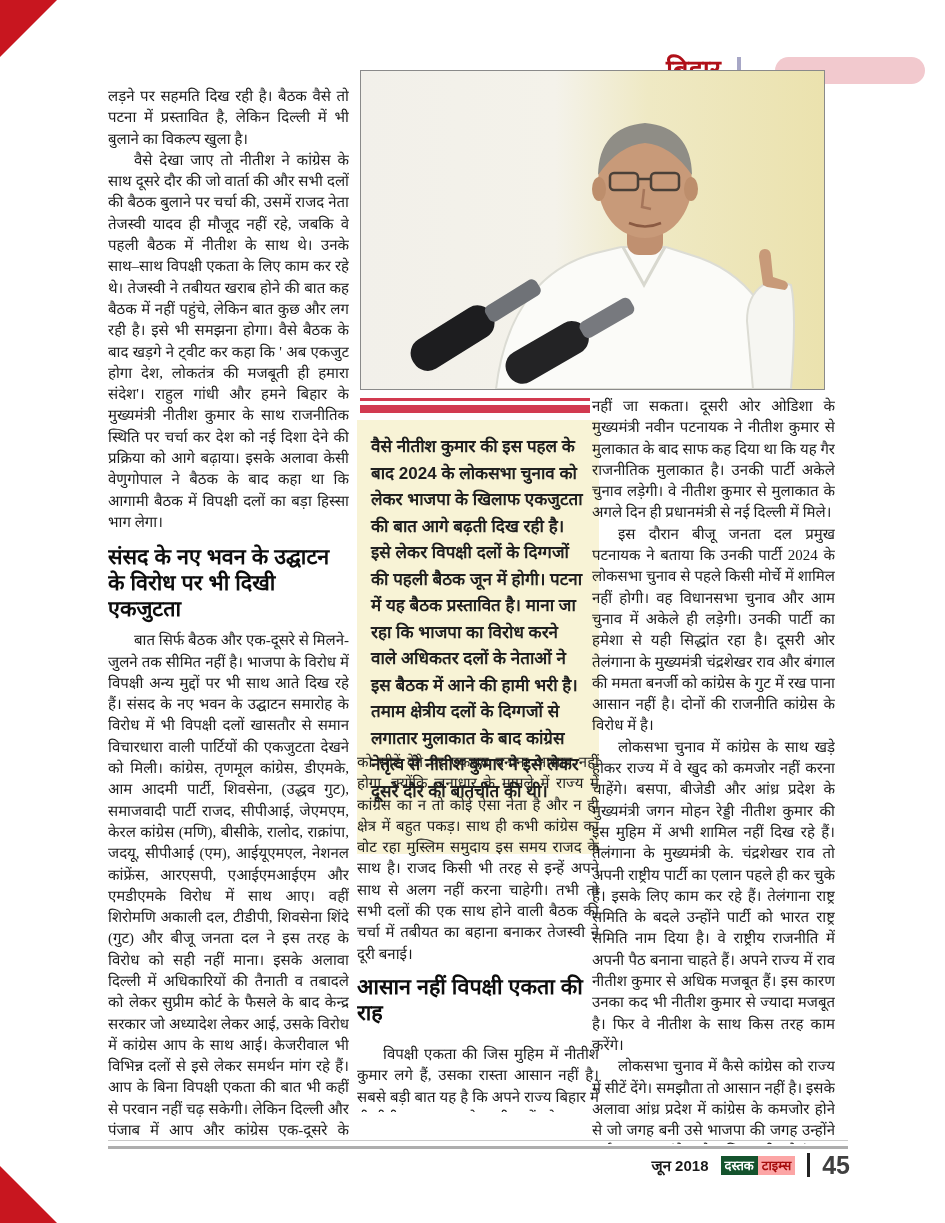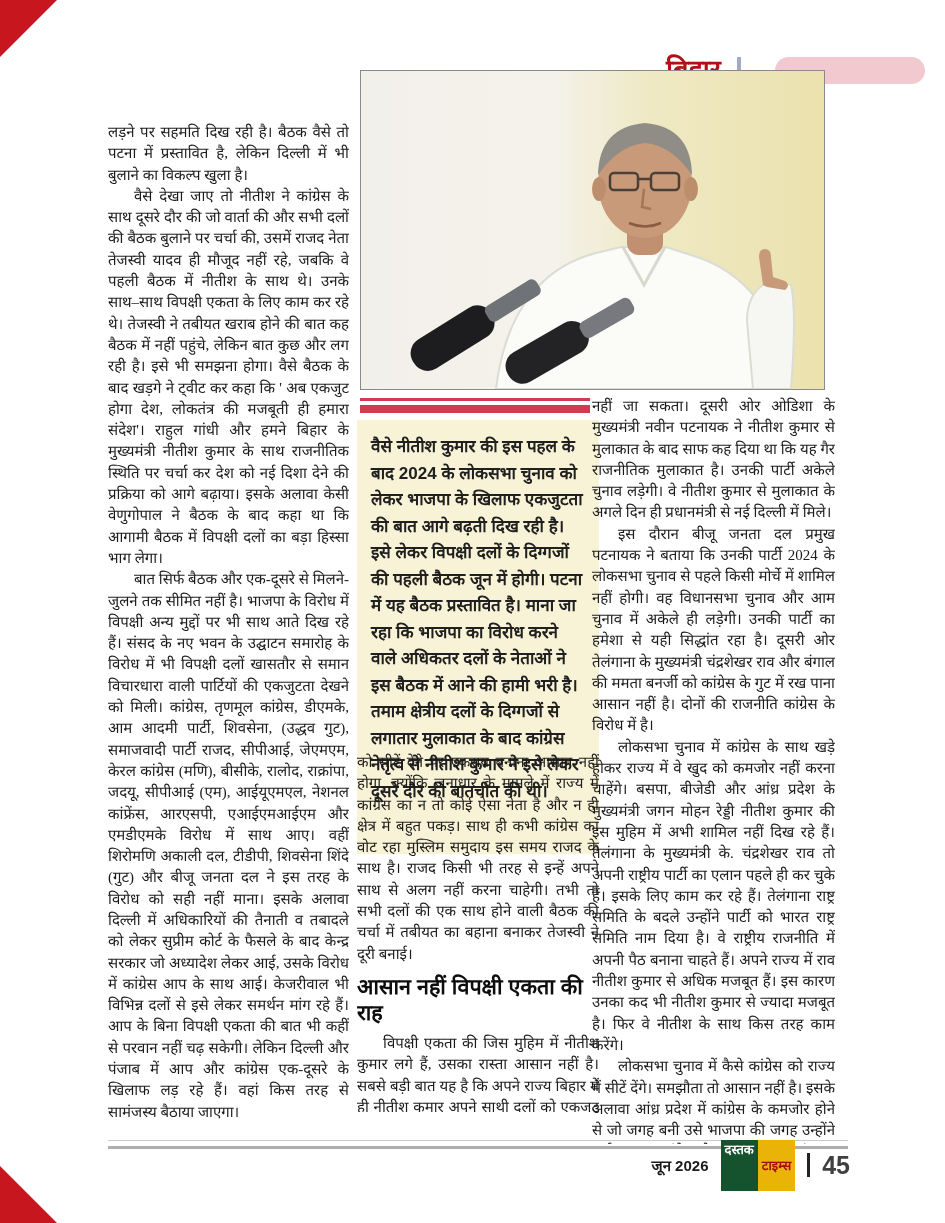--- a/index.html
+++ b/index.html
@@ -23,42 +23,42 @@
   .photo{position:absolute;left:360px;top:70px;width:463px;height:318px;
     border:1px solid #8a8a8a;background:#f1efe9;overflow:hidden;}
   .photo svg{display:block;}
   
   .rule-thin{position:absolute;left:360px;top:398px;width:230px;height:3px;background:#d23a50;}
   .rule-thick{position:absolute;left:360px;top:405px;width:230px;height:8px;background:#d23a50;}
   
   .col{position:absolute;overflow:hidden;text-align:justify;font-size:15px;line-height:21.3px;}
   .col p{margin:0;}
   .col p.indent{text-indent:26px;}
-  .col1{left:108px;top:86px;width:241px;height:1052px;margin-top:36px;}
+  .col1{left:108px;top:86px;width:241px;height:1052px;}
   .col2{left:357px;top:752px;width:242px;height:360px;}
   .col3{left:592px;top:396px;width:243px;height:748px;}
   h2.subhead{
     font-family:"Liberation Sans","DejaVu Sans",sans-serif;
     font-size:21.5px;line-height:26px;font-weight:bold;color:#0d0d0d;
     margin:11px 0 8px 0;text-align:left;}
-  h2.subhead2{margin-top:9px;margin-bottom:7px;}
+  h2.subhead2{margin-top:9px;margin-bottom:18px;}
   
   .pullquote{position:absolute;left:357px;top:420px;width:242px;height:434px;
     background:#f8f3d6;box-sizing:border-box;padding:14px 12px 10px 14px;
     font-family:"Liberation Sans","DejaVu Sans",sans-serif;
     font-weight:bold;font-size:17px;line-height:26.5px;color:#202020;text-align:left;}
   
   .footer-rule-1{position:absolute;left:108px;top:1140px;width:740px;height:1px;background:#c9c9c9;}
   .footer-rule-2{position:absolute;left:108px;top:1146px;width:740px;height:3px;background:#aeaeae;}
   .footer{position:absolute;left:560px;top:1150px;width:290px;height:30px;
     font-family:"Liberation Sans","DejaVu Sans",sans-serif;display:flex;align-items:center;justify-content:flex-end;gap:12px;}
   .footer-month{font-weight:bold;font-size:15px;color:#1a1a1a;}
   .footer-logo{display:inline-flex;font-weight:bold;font-size:13px;line-height:19px;}
   .footer-logo .lg1{background:#14532d;color:#ffffff;padding:0 4px;}
-  .footer-logo .lg2{background:#eab308;color:#a50d0d;padding:16px 4px;}
+  .footer-logo .lg2{background:#fca5a5;color:#a50d0d;padding:0 4px;}
   .footer-bar{width:3px;height:24px;background:#222;}
   .footer-page{font-weight:bold;font-size:25px;color:#404040;}
 </style>
 </head>
 <body>
 
 <div class="page">
 
   <div class="corner-top"></div>
   <div class="corner-bottom"></div>
@@ -115,20 +115,21 @@
   <div class="rule-thin"></div>
   <div class="rule-thick"></div>
 
   <div class="pullquote">
     <span>वैसे नीतीश कुमार की इस पहल के बाद 2024 के लोकसभा चुनाव को लेकर भाजपा के खिलाफ एकजुटता की बात आगे बढ़ती दिख रही है। इसे लेकर विपक्षी दलों के दिग्गजों की पहली बैठक जून में होगी। पटना में यह बैठक प्रस्तावित है। माना जा रहा कि भाजपा का विरोध करने वाले अधिकतर दलों के नेताओं ने इस बैठक में आने की हामी भरी है। तमाम क्षेत्रीय दलों के दिग्गजों से लगातार मुलाकात के बाद कांग्रेस नेतृत्व से नीतीश कुमार ने इसे लेकर दूसरे दौर की बातचीत की थी।</span>
   </div>
 
   <div class="col col1">
     <p>लड़ने पर सहमति दिख रही है। बैठक वैसे तो पटना में प्रस्तावित है, लेकिन दिल्ली में भी बुलाने का विकल्प खुला है।</p>
     <p class="indent">वैसे देखा जाए तो नीतीश ने कांग्रेस के साथ दूसरे दौर की जो वार्ता की और सभी दलों की बैठक बुलाने पर चर्चा की, उसमें राजद नेता तेजस्वी यादव ही मौजूद नहीं रहे, जबकि वे पहली बैठक में नीतीश के साथ थे। उनके साथ–साथ विपक्षी एकता के लिए काम कर रहे थे। तेजस्वी ने तबीयत खराब होने की बात कह बैठक में नहीं पहुंचे, लेकिन बात कुछ और लग रही है। इसे भी समझना होगा। वैसे बैठक के बाद खड़गे ने ट्वीट कर कहा कि ' अब एकजुट होगा देश, लोकतंत्र की मजबूती ही हमारा संदेश'। राहुल गांधी और हमने बिहार के मुख्यमंत्री नीतीश कुमार के साथ राजनीतिक स्थिति पर चर्चा कर देश को नई दिशा देने की प्रक्रिया को आगे बढ़ाया। इसके अलावा केसी वेणुगोपाल ने बैठक के बाद कहा था कि आगामी बैठक में विपक्षी दलों का बड़ा हिस्सा भाग लेगा।</p>
+    <h2 class="subhead">संसद के नए भवन के  उद्घाटन के विरोध पर भी दिखी एकजुटता</h2>
     <p class="indent">बात सिर्फ बैठक और एक-दूसरे से मिलने-जुलने तक सीमित नहीं है। भाजपा के विरोध में विपक्षी अन्य मुद्दों पर भी साथ आते दिख रहे हैं। संसद के नए भवन के उद्घाटन समारोह के विरोध में भी विपक्षी दलों खासतौर से समान विचारधारा वाली पार्टियों की एकजुटता देखने को मिली। कांग्रेस, तृणमूल कांग्रेस, डीएमके, आम आदमी पार्टी, शिवसेना, (उद्धव गुट), समाजवादी पार्टी राजद, सीपीआई, जेएमएम, केरल कांग्रेस (मणि), बीसीके, रालोद, राक्रांपा, जदयू, सीपीआई (एम), आईयूएमएल, नेशनल कांफ्रेंस, आरएसपी, एआईएमआईएम और एमडीएमके विरोध में साथ आए। वहीं शिरोमणि अकाली दल, टीडीपी, शिवसेना शिंदे (गुट) और बीजू जनता दल ने इस तरह के विरोध को सही नहीं माना। इसके अलावा दिल्ली में अधिकारियों की तैनाती व तबादले को लेकर सुप्रीम कोर्ट के फैसले के बाद केन्द्र सरकार जो अध्यादेश लेकर आई, उसके विरोध में कांग्रेस आप के साथ आई। केजरीवाल भी विभिन्न दलों से इसे लेकर समर्थन मांग रहे हैं। आप के बिना विपक्षी एकता की बात भी कहीं से परवान नहीं चढ़ सकेगी। लेकिन दिल्ली और पंजाब में आप और कांग्रेस एक-दूसरे के खिलाफ लड़ रहे हैं। वहां किस तरह से सामंजस्य बैठाया जाएगा।</p>
 
   </div>
 
   <div class="col col2">
     <p>को सीटें देने पर एकराय बनाना आसान नहीं होगा, क्योंकि जनाधार के मामले में राज्य में कांग्रेस का न तो कोई ऐसा नेता है और न ही क्षेत्र में बहुत पकड़। साथ ही कभी कांग्रेस का वोट रहा मुस्लिम समुदाय इस समय राजद के साथ है। राजद किसी भी तरह से इन्हें अपने साथ से अलग नहीं करना चाहेगी। तभी तो सभी दलों की एक साथ होने वाली बैठक की चर्चा में तबीयत का बहाना बनाकर तेजस्वी ने दूरी बनाई।</p>
     <h2 class="subhead subhead2">आसान नहीं विपक्षी एकता की राह</h2>
     <p class="indent">विपक्षी एकता की जिस मुहिम में नीतीश कुमार लगे हैं, उसका रास्ता आसान नहीं है। सबसे बड़ी बात यह है कि अपने राज्य बिहार में ही नीतीश कुमार अपने साथी दलों को एकजुट नहीं रख पा रहे हैं। उपेंद्र कुशवाहा उनसे अलग होकर भाजपा के खेमे में जा बैठे हैं।</p>
 
   </div>
@@ -136,21 +137,21 @@
   <div class="col col3">
     <p>नहीं जा सकता। दूसरी ओर ओडिशा के मुख्यमंत्री नवीन पटनायक ने नीतीश कुमार से मुलाकात के बाद साफ कह दिया था कि यह गैर राजनीतिक मुलाकात है। उनकी पार्टी अकेले चुनाव लड़ेगी। वे नीतीश कुमार से मुलाकात के अगले दिन ही प्रधानमंत्री से नई दिल्ली में मिले।</p>
     <p class="indent">इस दौरान बीजू जनता दल प्रमुख पटनायक ने बताया कि उनकी पार्टी 2024 के लोकसभा चुनाव से पहले किसी मोर्चे में शामिल नहीं होगी। वह विधानसभा चुनाव और आम चुनाव में अकेले ही लड़ेगी। उनकी पार्टी का हमेशा से यही सिद्धांत रहा है। दूसरी ओर तेलंगाना के मुख्यमंत्री चंद्रशेखर राव और बंगाल की ममता बनर्जी को कांग्रेस के गुट में रख पाना आसान नहीं है। दोनों की राजनीति कांग्रेस के विरोध में है।</p>
     <p class="indent">लोकसभा चुनाव में कांग्रेस के साथ खड़े होकर राज्य में वे खुद को कमजोर नहीं करना चाहेंगे। बसपा, बीजेडी और आंध्र प्रदेश के मुख्यमंत्री जगन मोहन रेड्डी नीतीश कुमार की इस मुहिम में अभी शामिल नहीं दिख रहे हैं। तेलंगाना के मुख्यमंत्री के. चंद्रशेखर राव तो अपनी राष्ट्रीय पार्टी का एलान पहले ही कर चुके हैं। इसके लिए काम कर रहे हैं। तेलंगाना राष्ट्र समिति के बदले उन्होंने पार्टी को भारत राष्ट्र समिति नाम दिया है। वे राष्ट्रीय राजनीति में अपनी पैठ बनाना चाहते हैं। अपने राज्य में राव नीतीश कुमार से अधिक मजबूत हैं। इस कारण उनका कद भी नीतीश कुमार से ज्यादा मजबूत है। फिर वे नीतीश के साथ किस तरह काम करेंगे।</p>
     <p class="indent"><span>लोकसभा चुनाव में कैसे कांग्रेस को राज्य में सीटें देंगे। समझौता तो आसान नहीं है। इसके अलावा आंध्र प्रदेश में कांग्रेस के कमजोर होने से जो जगह बनी उसे भाजपा की जगह उन्होंने वाईएसआर कांग्रेस ने हथिया ली। तेलंगाना, तमिलनाडु, ओडिशा और बंगाल जैसे राज्यों में न तो कांग्रेस की स्थिति मजबूत है और ना ही भाजपा। यहां क्षेत्रीय पार्टियों ने अपने राज्य में किसी नेशनल पार्टी को प्रवेश करने नहीं दिया है। ये दल किस फार्मूले के तहत समझौते कर कांग्रेस को सीटें देंगे, समझ में नहीं आता। </span></p>
   </div>
 
   <div class="footer-rule-1"></div>
   <div class="footer-rule-2"></div>
   <div class="footer">
-    <span class="footer-month">जून 2026</span>
+    <span class="footer-month">जून 2018</span>
     <span class="footer-logo">
       <span class="lg1">दस्तक</span>
       <span class="lg2">टाइम्स</span>
     </span>
     <span class="footer-bar"></span>
     <span class="footer-page">45</span>
   </div>
 
 </div>
 

